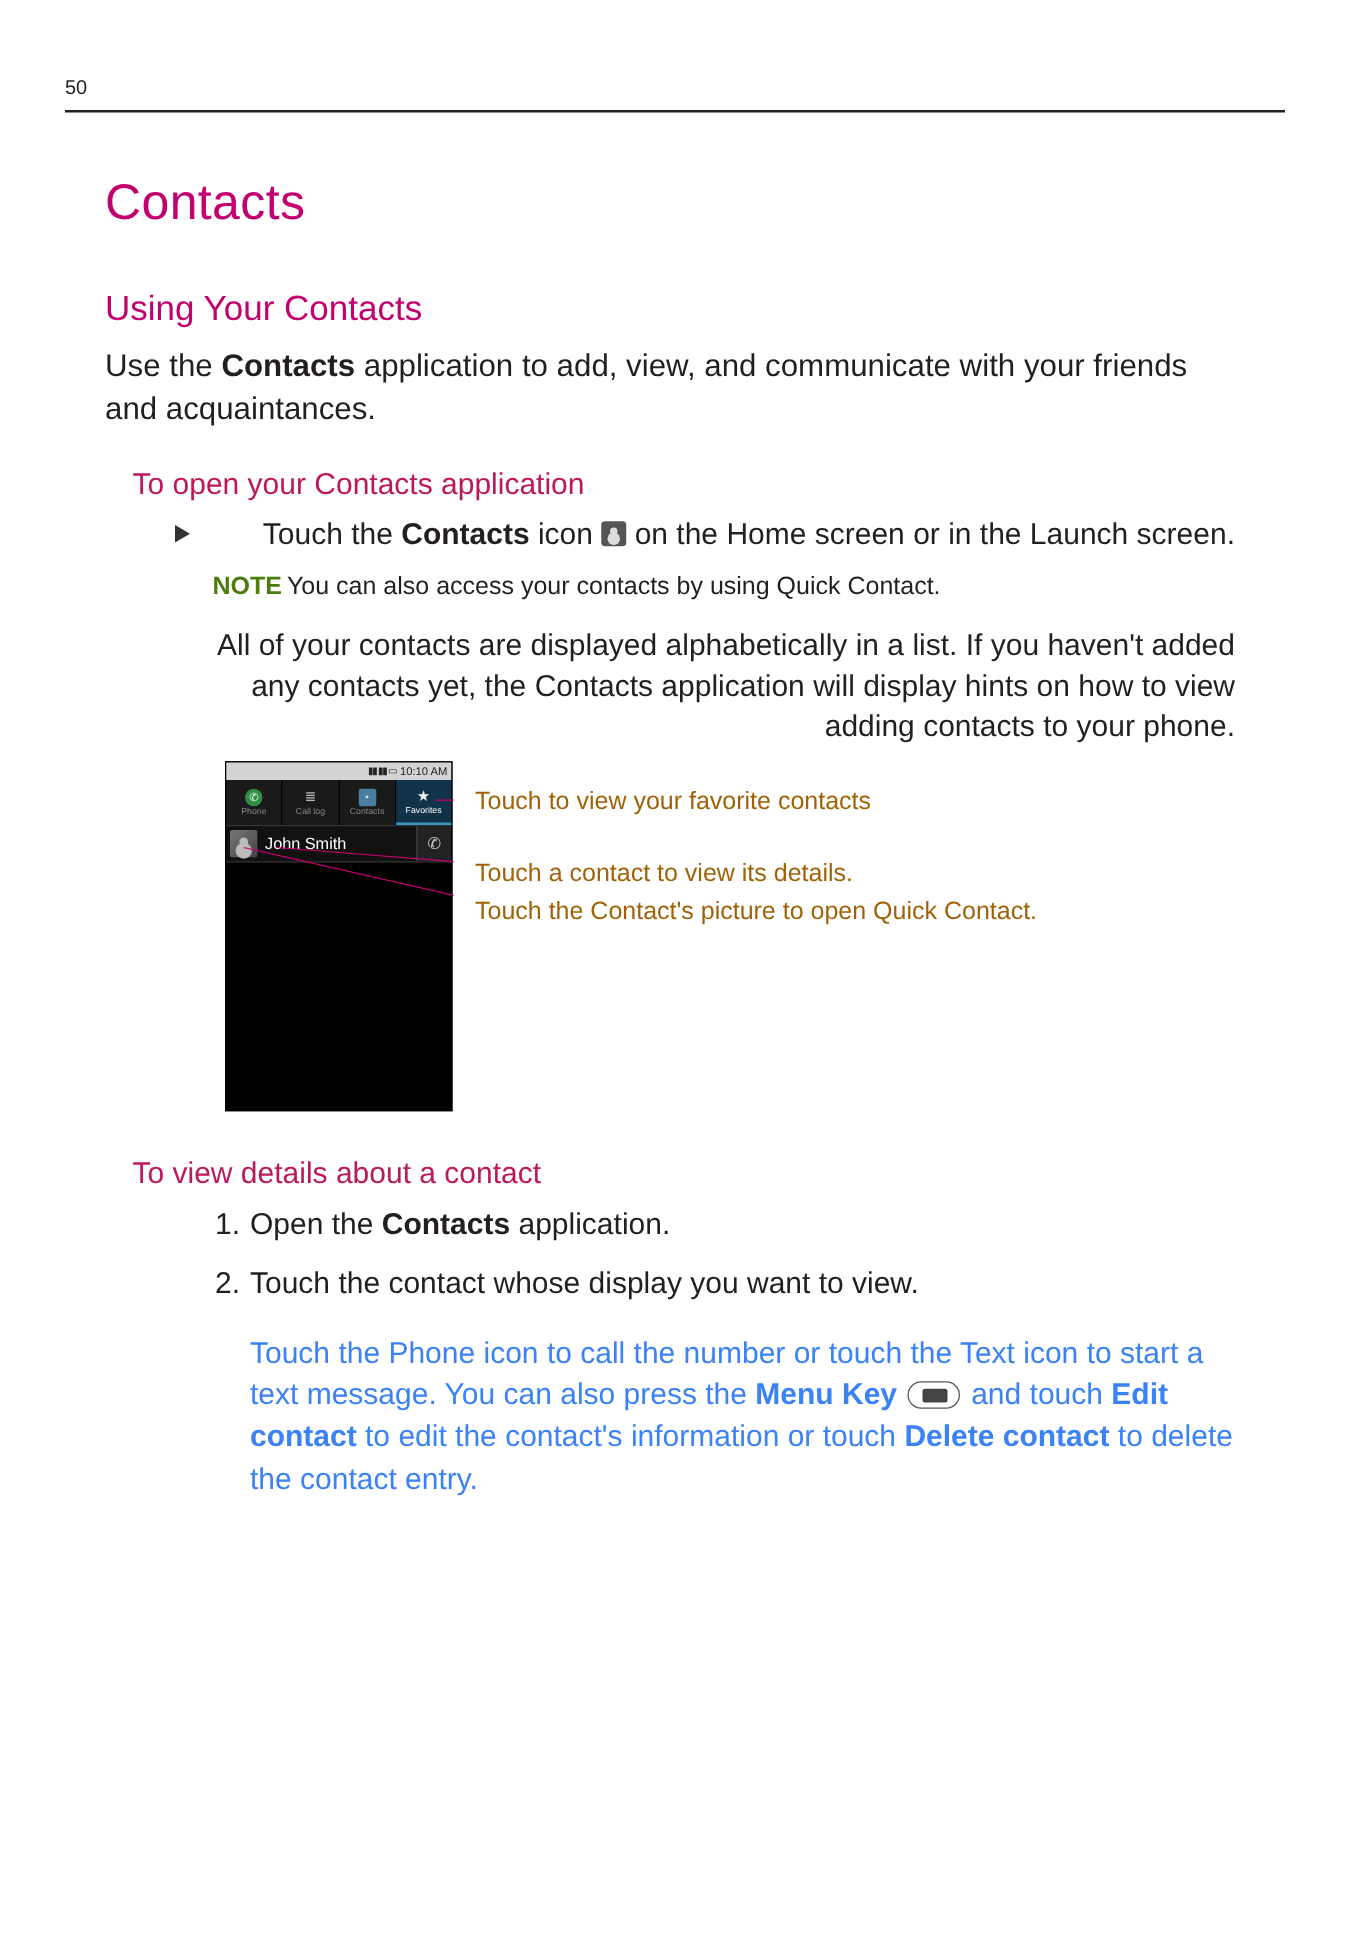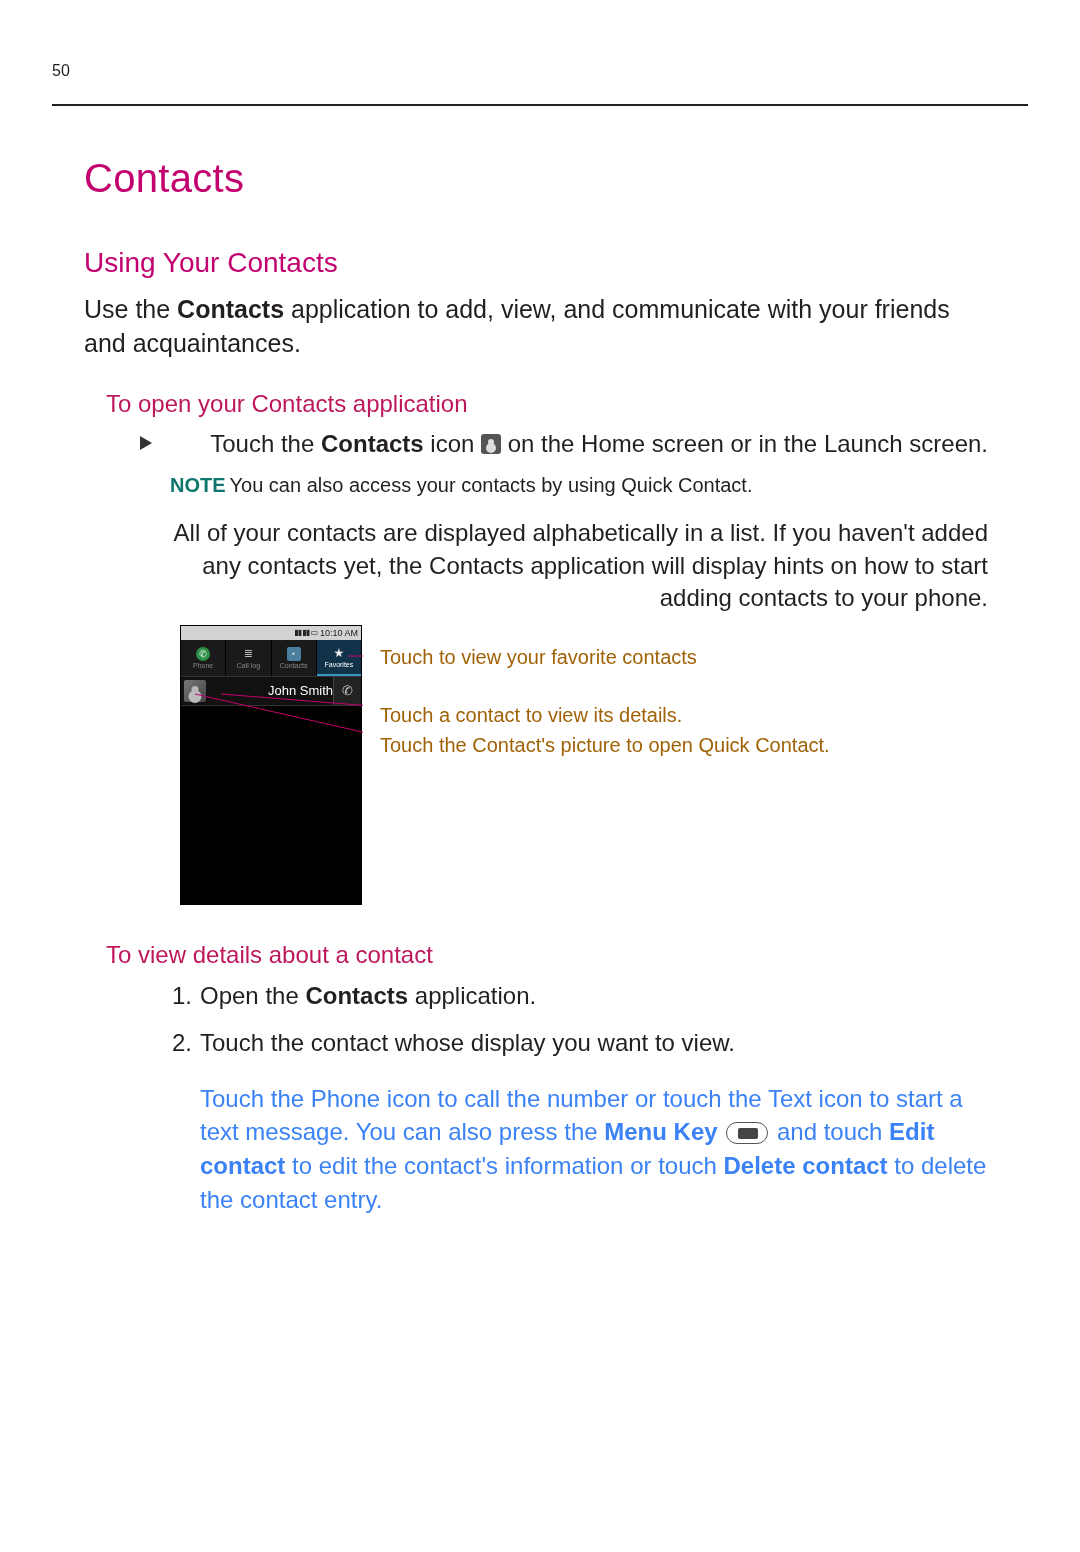--- a/index.html
+++ b/index.html
@@ -16,21 +16,21 @@
     position: relative;
     padding: 0;
   }
   .page {
     padding: 64px 52px 40px 52px;
   }
   .header-line {
     display: flex;
     align-items: baseline;
     border-bottom: 2px solid #231f20;
-    padding-bottom: 22px;
+    padding-bottom: 6px;
     margin-bottom: 50px;
     flex-direction: column;
   }
   .pagenum {
     font-size: 16px;
     color: #231f20;
     margin-right: 10px;
     position: relative;
     top: -2px;
   }
@@ -113,21 +113,21 @@
   }
   .note-line {
     font-size: 20px;
     margin-left: 118px;
     margin-right: 40px;
     margin-top: 14px;
     margin-bottom: 20px;
     color: #231f20;
   }
   .note-label {
-    color: #0f766e;
+    color: #4d7c0f;
     font-weight: 700;
     margin-right: 4px;
   }
   .phone-figure-wrap {
     margin-left: 128px;
     margin-top: 10px;
     display: flex;
     align-items: flex-start;
     gap: 18px;
   }
@@ -203,21 +203,20 @@
     color: #eee;
     font-size: 12px;
   }
   .contact-row {
     display: flex;
     align-items: center;
     height: 30px;
     background: #111;
     border-top: 1px solid #333;
     border-bottom: 1px solid #333;
-    text-align: right;
   }
   .contact-avatar {
     width: 22px;
     height: 22px;
     margin-left: 3px;
     background: #555;
     background-image: linear-gradient(135deg,#777,#444);
     border-radius: 2px;
     position: relative;
   }
@@ -329,21 +328,21 @@
   <div class="sub-sub-title">To open your Contacts application</div>
 
   <div class="indent-body with-marker">
     <span>Touch the </span><b>Contacts</b><span> icon </span><span class="inline-icon person"></span><span> on the Home screen or in the Launch screen.</span>
   </div>
 
   <div class="note-line">
     <span class="note-label">NOTE</span><span>You can also access your contacts by using Quick Contact.</span>
   </div>
 
-  <div class="indent-body" style="margin-left:86px;">All of your contacts are displayed alphabetically in a list. If you haven't added any contacts yet, the Contacts application will display hints on how to start adding contacts to your phone.</div>
+  <div class="indent-body" style="margin-left:86px;">All of your contacts are displayed alphabetically in a list. If you haven't added any contacts yet, the Contacts application will display hints on how to view adding contacts to your phone.</div>
 
   <div class="phone-figure-wrap">
 
     <div class="phone-shot">
       <div class="status-bar">
         <span class="status-icons">▮▮ ▮▮ ▭</span>
         <span>10:10 AM</span>
       </div>
       <div class="tab-row">
         <div class="tab">

